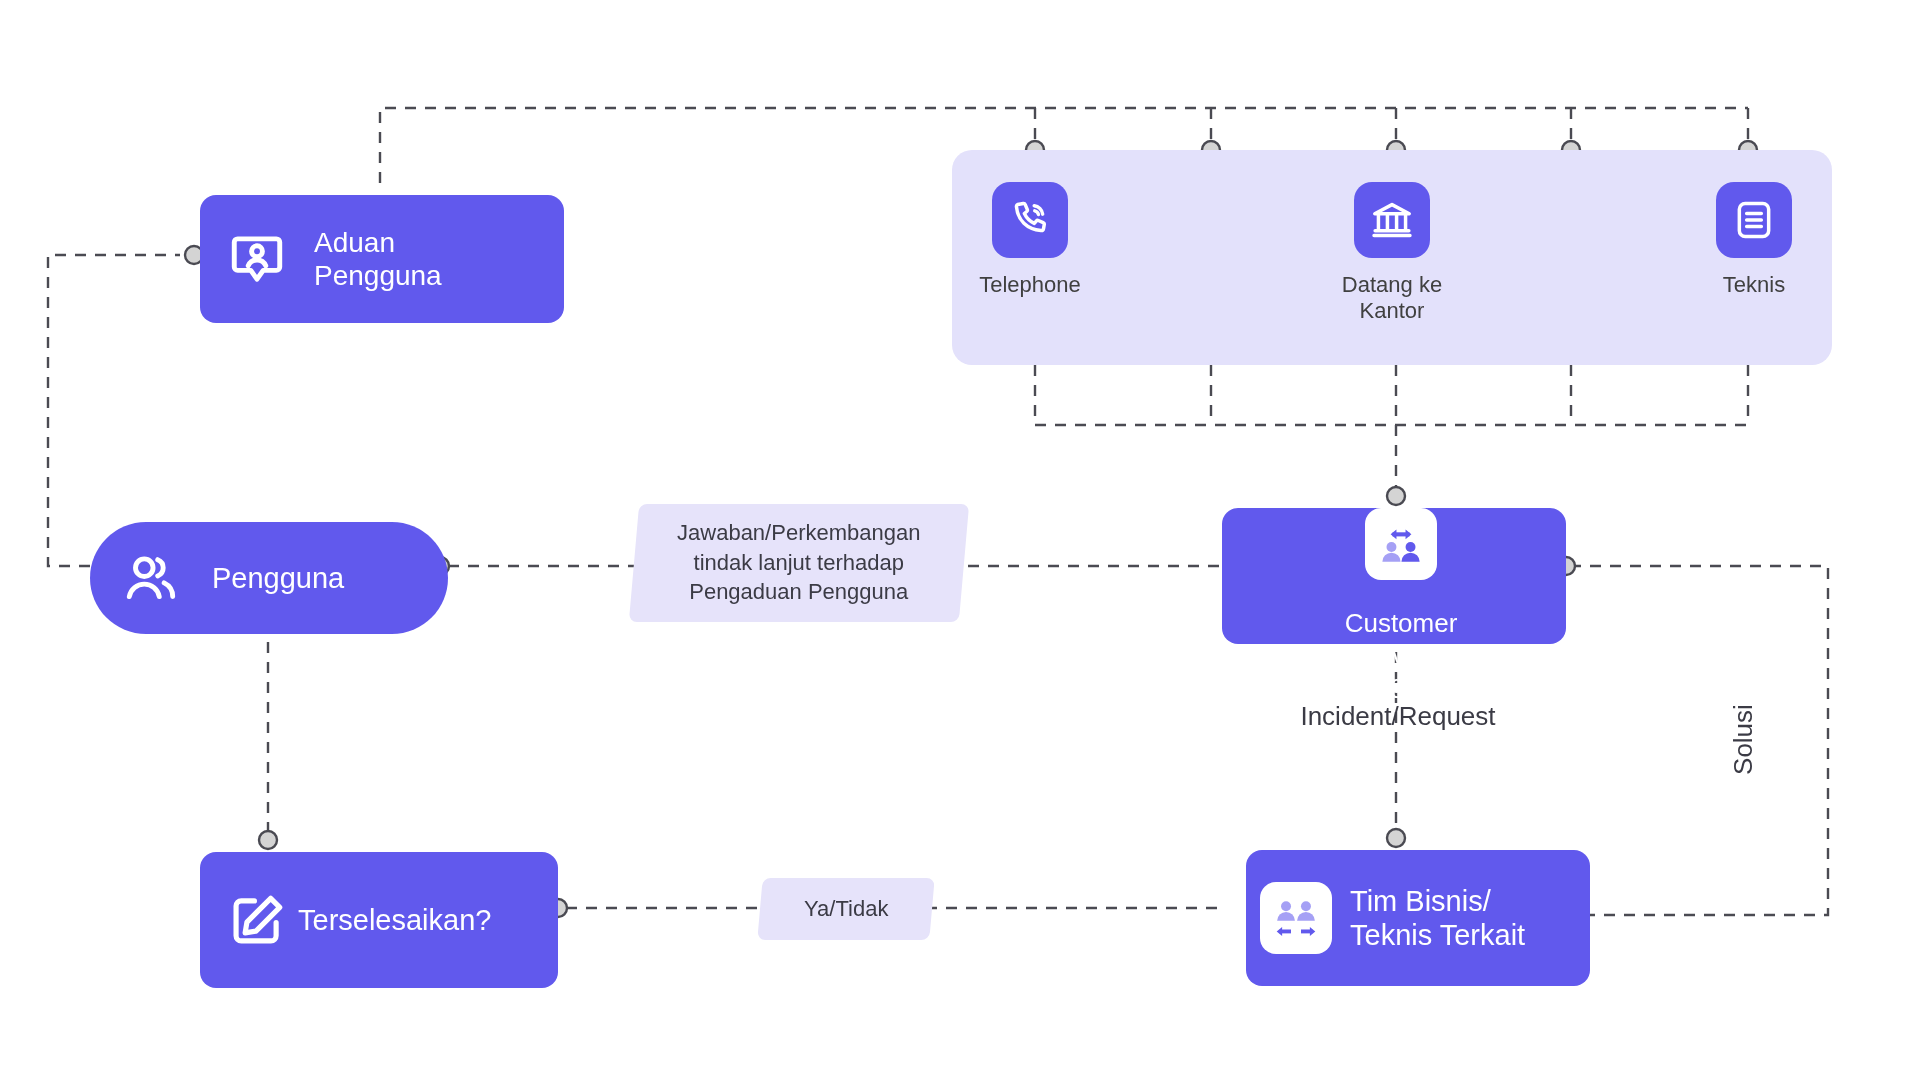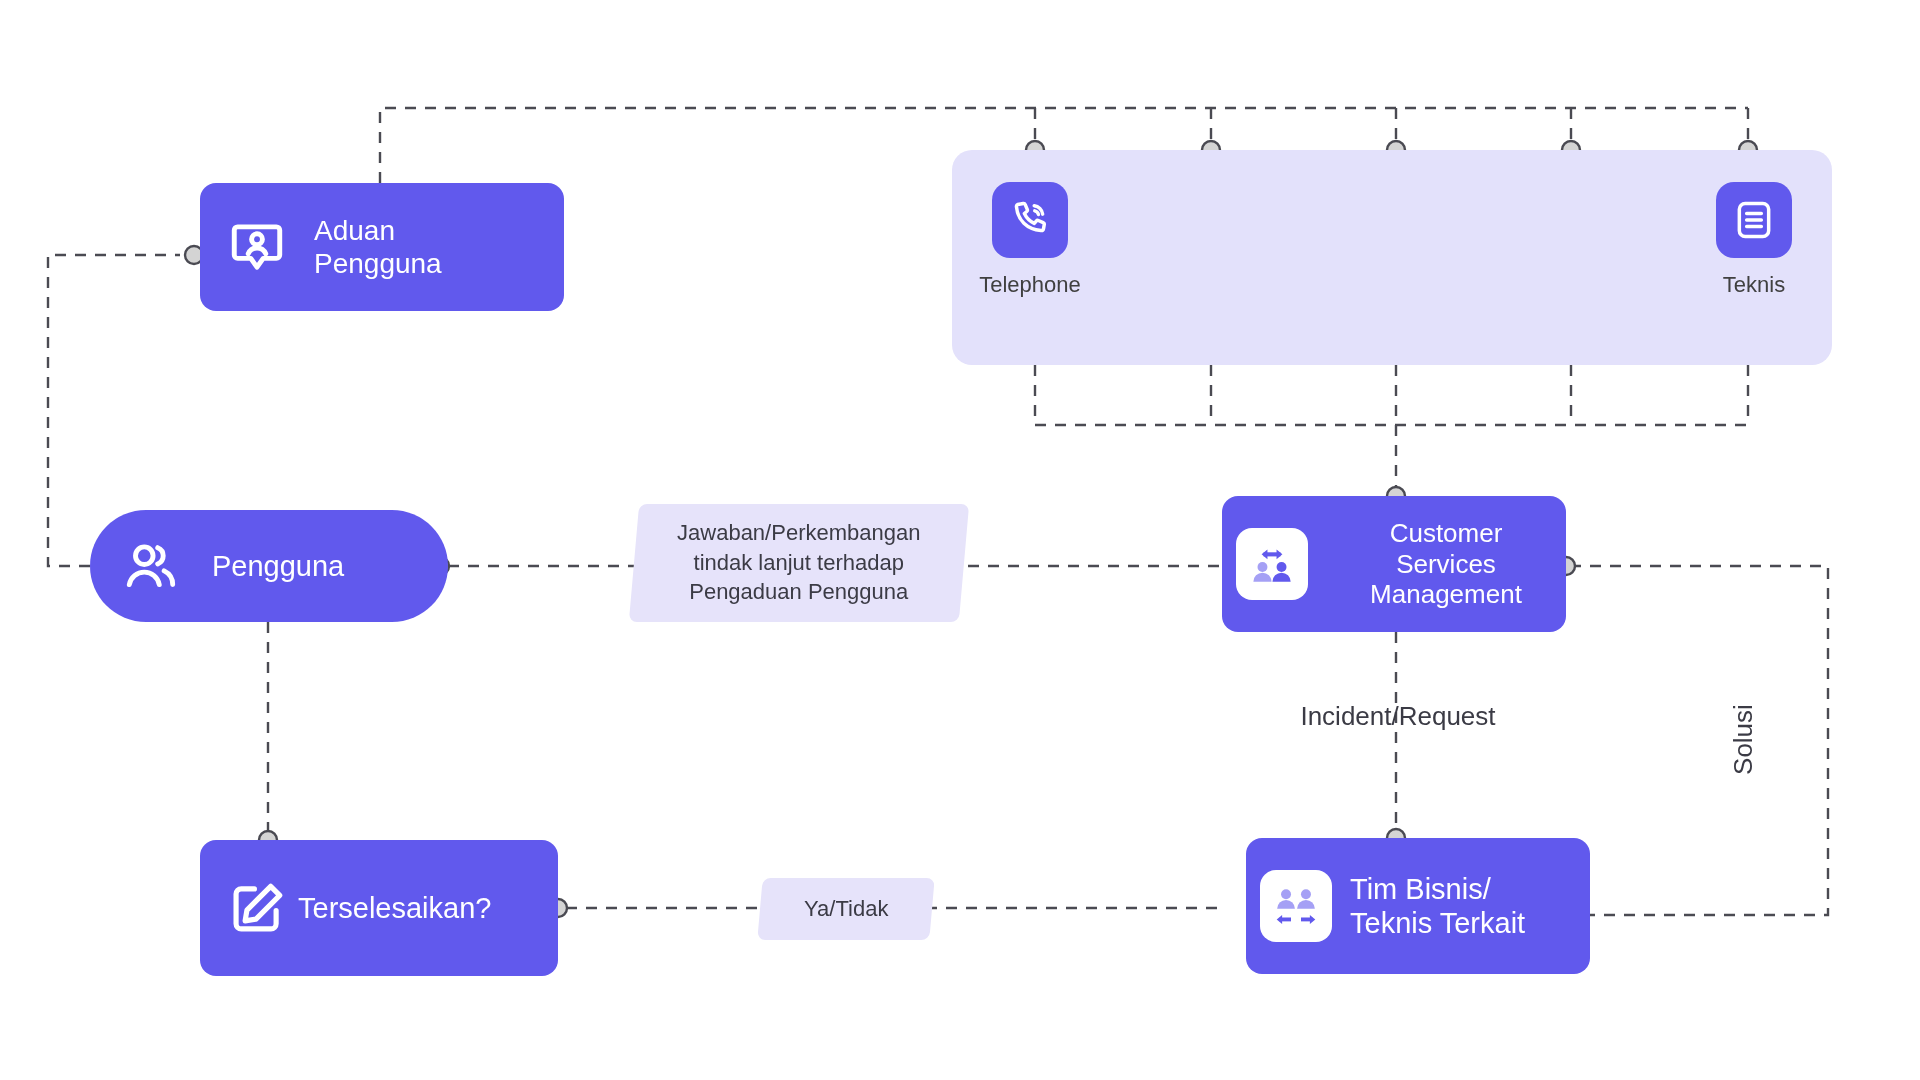--- a/index.html
+++ b/index.html
@@ -29,20 +29,21 @@
 
   
   .node {
     position: absolute;
     background: #6159ed;
     border-radius: 16px;
     display: flex;
     align-items: center;
     box-sizing: border-box;
     color: #ffffff;
+    margin-top: 12px;
   }
   .node .nlabel {
     color: #ffffff;
     font-size: 28px;
     line-height: 1.18;
     white-space: pre-line;
   }
   .node.pill { border-radius: 999px; }
 
   .node-icon {
@@ -207,21 +208,21 @@
   <div class="node" style="left:200px; top:840px; width:358px; height:136px; padding-left:26px; gap:10px;">
     <span class="node-icon">
       <svg width="62" height="62" viewBox="0 0 24 24" fill="none" stroke="#ffffff" stroke-width="2" stroke-linecap="round" stroke-linejoin="round">
         <path d="M19.4 13v5.1a2 2 0 0 1-2 2H5.9a2 2 0 0 1-2-2V6.6a2 2 0 0 1 2-2H11"></path>
         <path d="M17.3 3.6 20.8 7.1 11.6 16.3l-4.2.7.7-4.2Z"></path>
       </svg>
     </span>
     <span class="nlabel" style="font-size:29px;">Terselesaikan?</span>
   </div>
 
-  <div class="node" style="left:1222px; top:496px; width:344px; height:136px; padding-left:14px; gap:18px;">
+  <div class="node" style="left:1222px; top:496px; width:344px; height:136px; padding-left:14px; gap:28px;flex-direction:column;">
     <span class="node-icon">
       <span class="white-tile">
         <svg width="52" height="52" viewBox="0 0 24 24">
           <g fill="#6159ed">
             <path d="M8.1 6.6h7.8v1.9H8.1z"></path>
             <path d="M7.2 7.55 9.9 5.3v4.5zM16.8 7.55 14.1 5.3v4.5z"></path>
           </g>
           <g fill="#a5a0f5">
             <circle cx="7.6" cy="13.4" r="2.3"></circle>
             <path d="M3.4 20.2a4.2 4.2 0 0 1 8.4 0z"></path>
@@ -271,20 +272,31 @@
           <path d="M6.1 3.4 8.3 3a1 1 0 0 1 1.1.6l1.1 2.6a1 1 0 0 1-.27 1.15l-1.3 1.1a11.5 11.5 0 0 0 5.4 5.4l1.1-1.3a1 1 0 0 1 1.15-.27l2.6 1.1a1 1 0 0 1 .6 1.1l-.4 2.2a1.3 1.3 0 0 1-1.4 1.05C10.3 17.1 5.3 12.1 4.65 5.0A1.3 1.3 0 0 1 6.1 3.4Z"></path>
           <path d="M14.6 7.0a2.6 2.6 0 0 1 2.0 2.0"></path>
           <path d="M14.3 4.2a5.4 5.4 0 0 1 4.6 4.6"></path>
         </svg>
       </span>
       <span class="channel-name">Telephone</span>
     </div>
 
 
 
+    <div class="channel">
+      <span class="channel-tile">
+        <svg width="44" height="44" viewBox="0 0 24 24" fill="none" stroke="#ffffff" stroke-width="1.9" stroke-linecap="round" stroke-linejoin="round">
+          <path d="M2.6 8.6 12 3.6l9.4 5z"></path>
+          <path d="M4.6 9.2v8.2M9.5 9.2v8.2M14.5 9.2v8.2M19.4 9.2v8.2"></path>
+          <path d="M2.8 17.8h18.4M2.2 20.4h19.6"></path>
+        </svg>
+      </span>
+      <span class="channel-name">Datang ke
+Kantor</span>
+    </div>
 
     <div class="channel">
       <span class="channel-tile">
         <svg width="44" height="44" viewBox="0 0 24 24" fill="none" stroke="#ffffff" stroke-width="1.9" stroke-linecap="round" stroke-linejoin="round">
           <rect x="4.0" y="3.0" width="16" height="18" rx="3.2"></rect>
           <path d="M8.0 8.4h8M8.0 12h8M8.0 15.6h8"></path>
         </svg>
       </span>
       <span class="channel-name">Teknis</span>
     </div>

